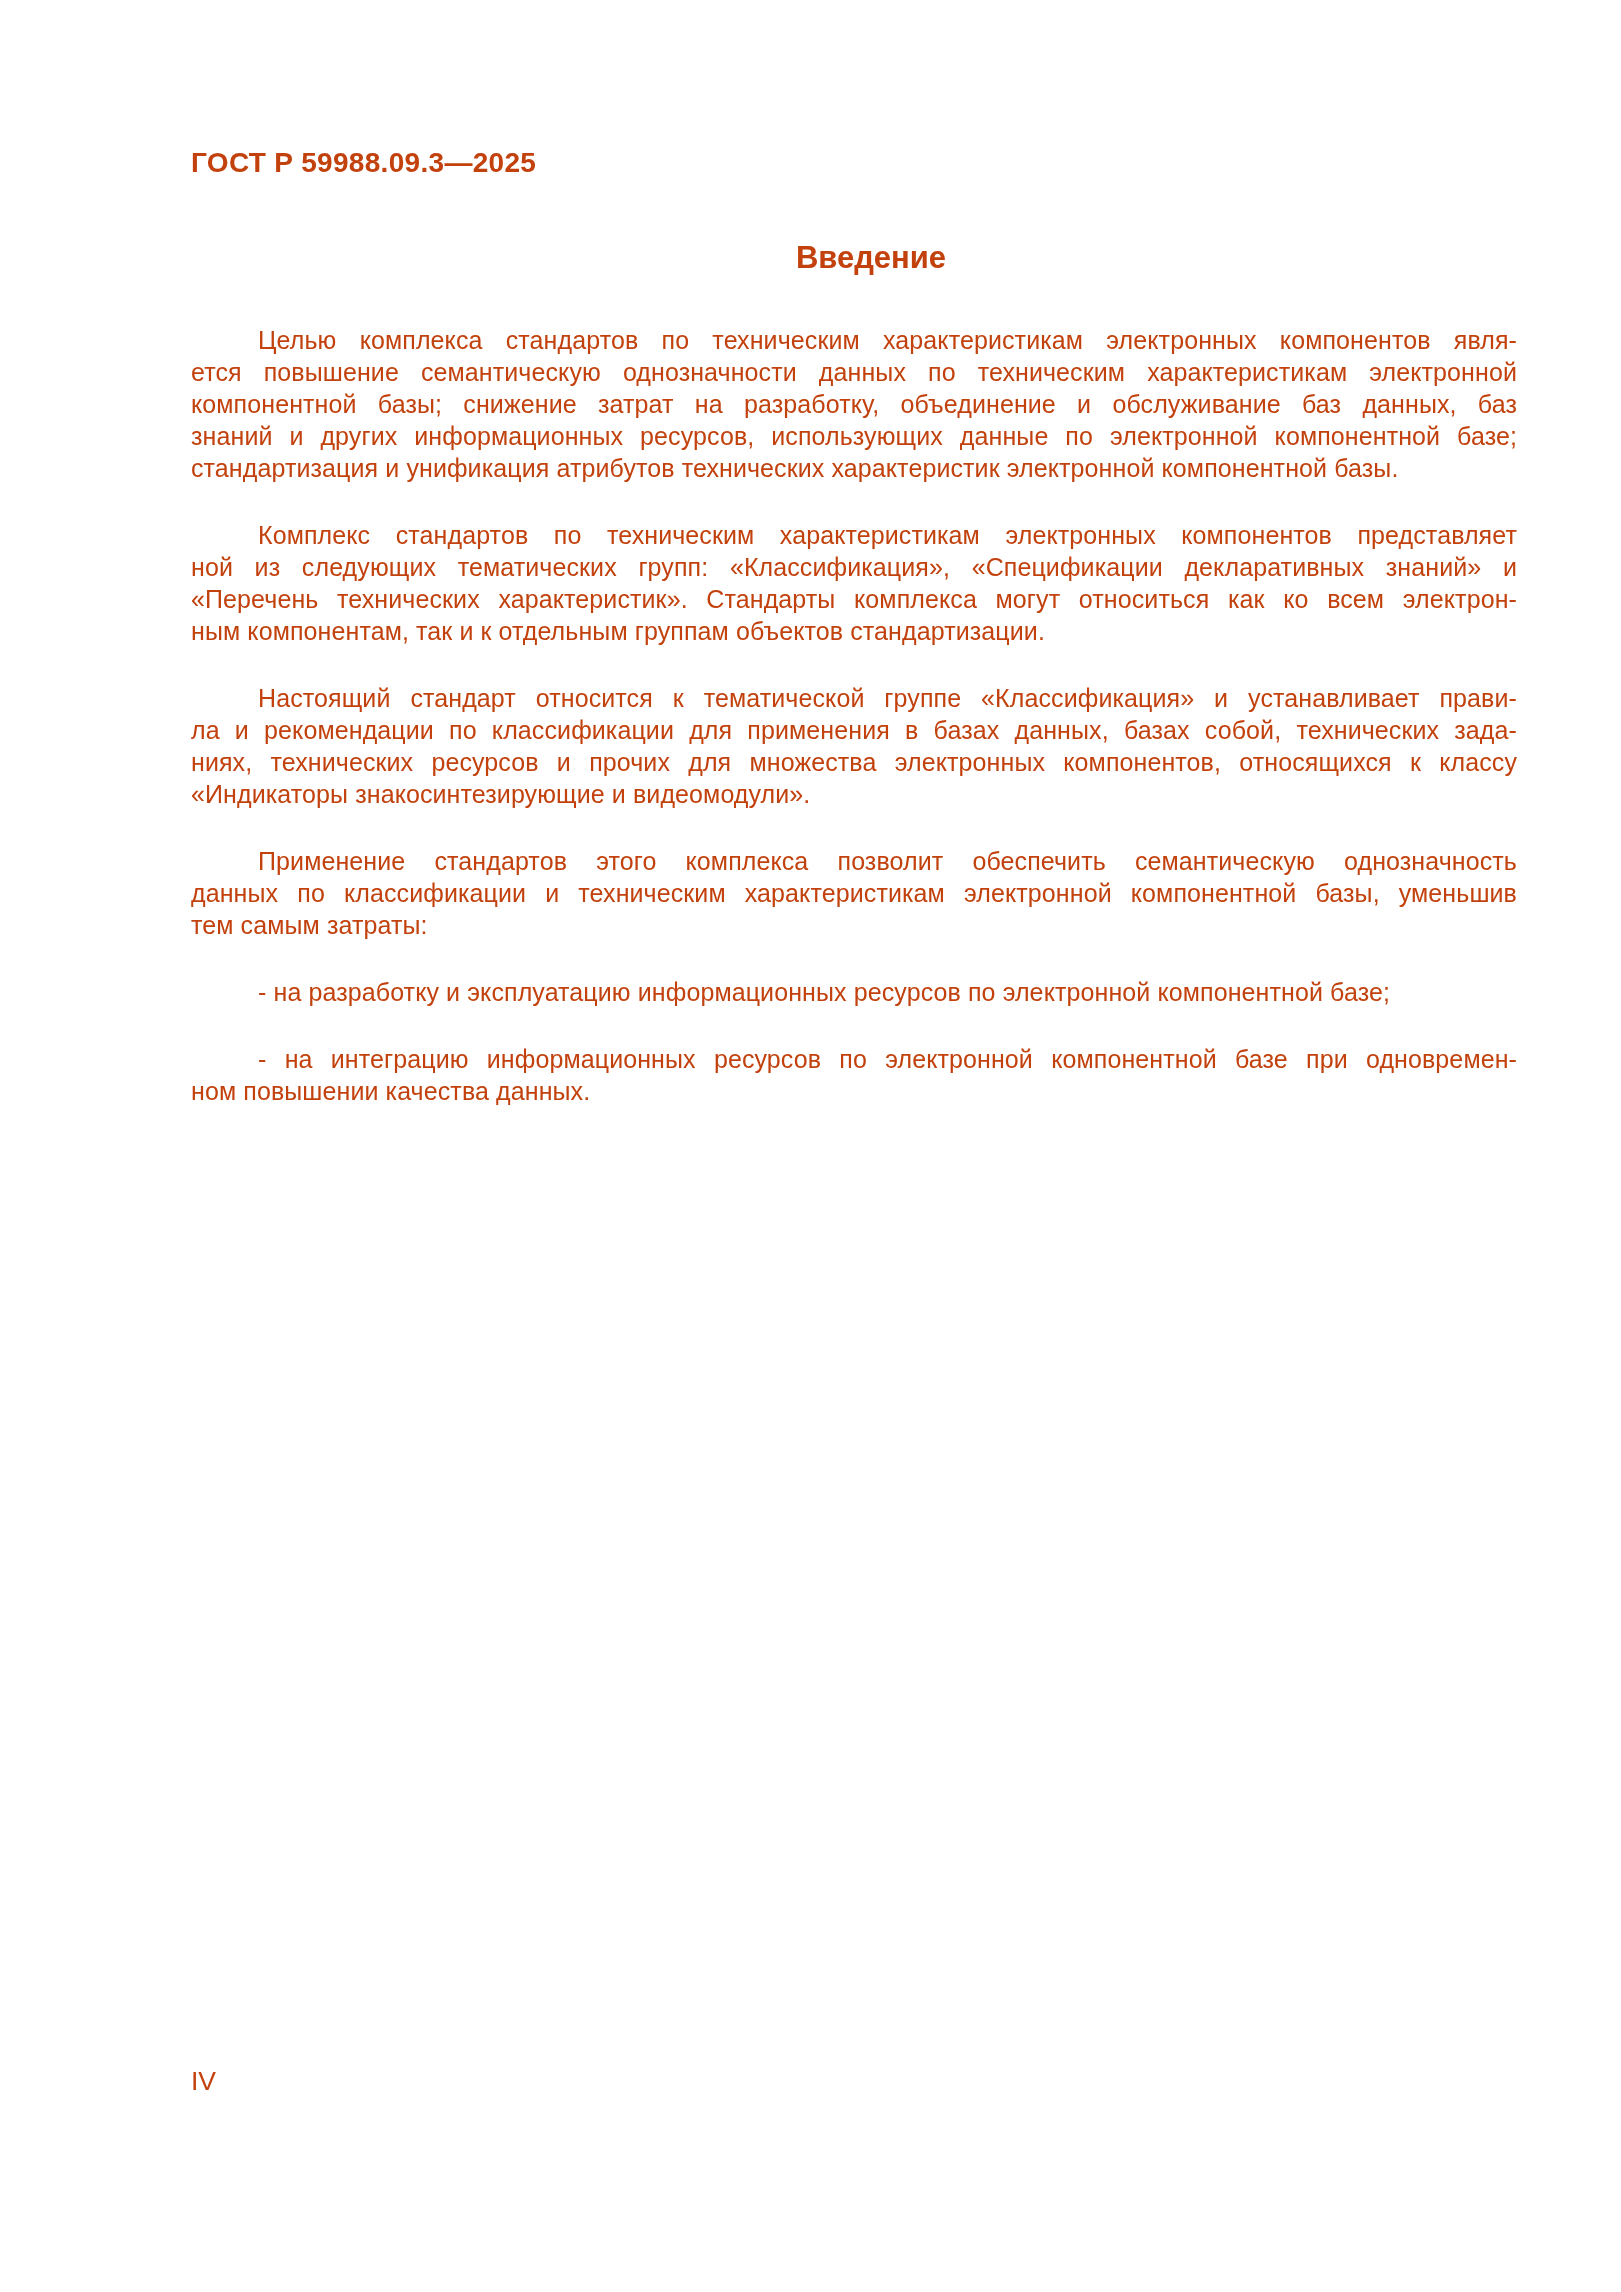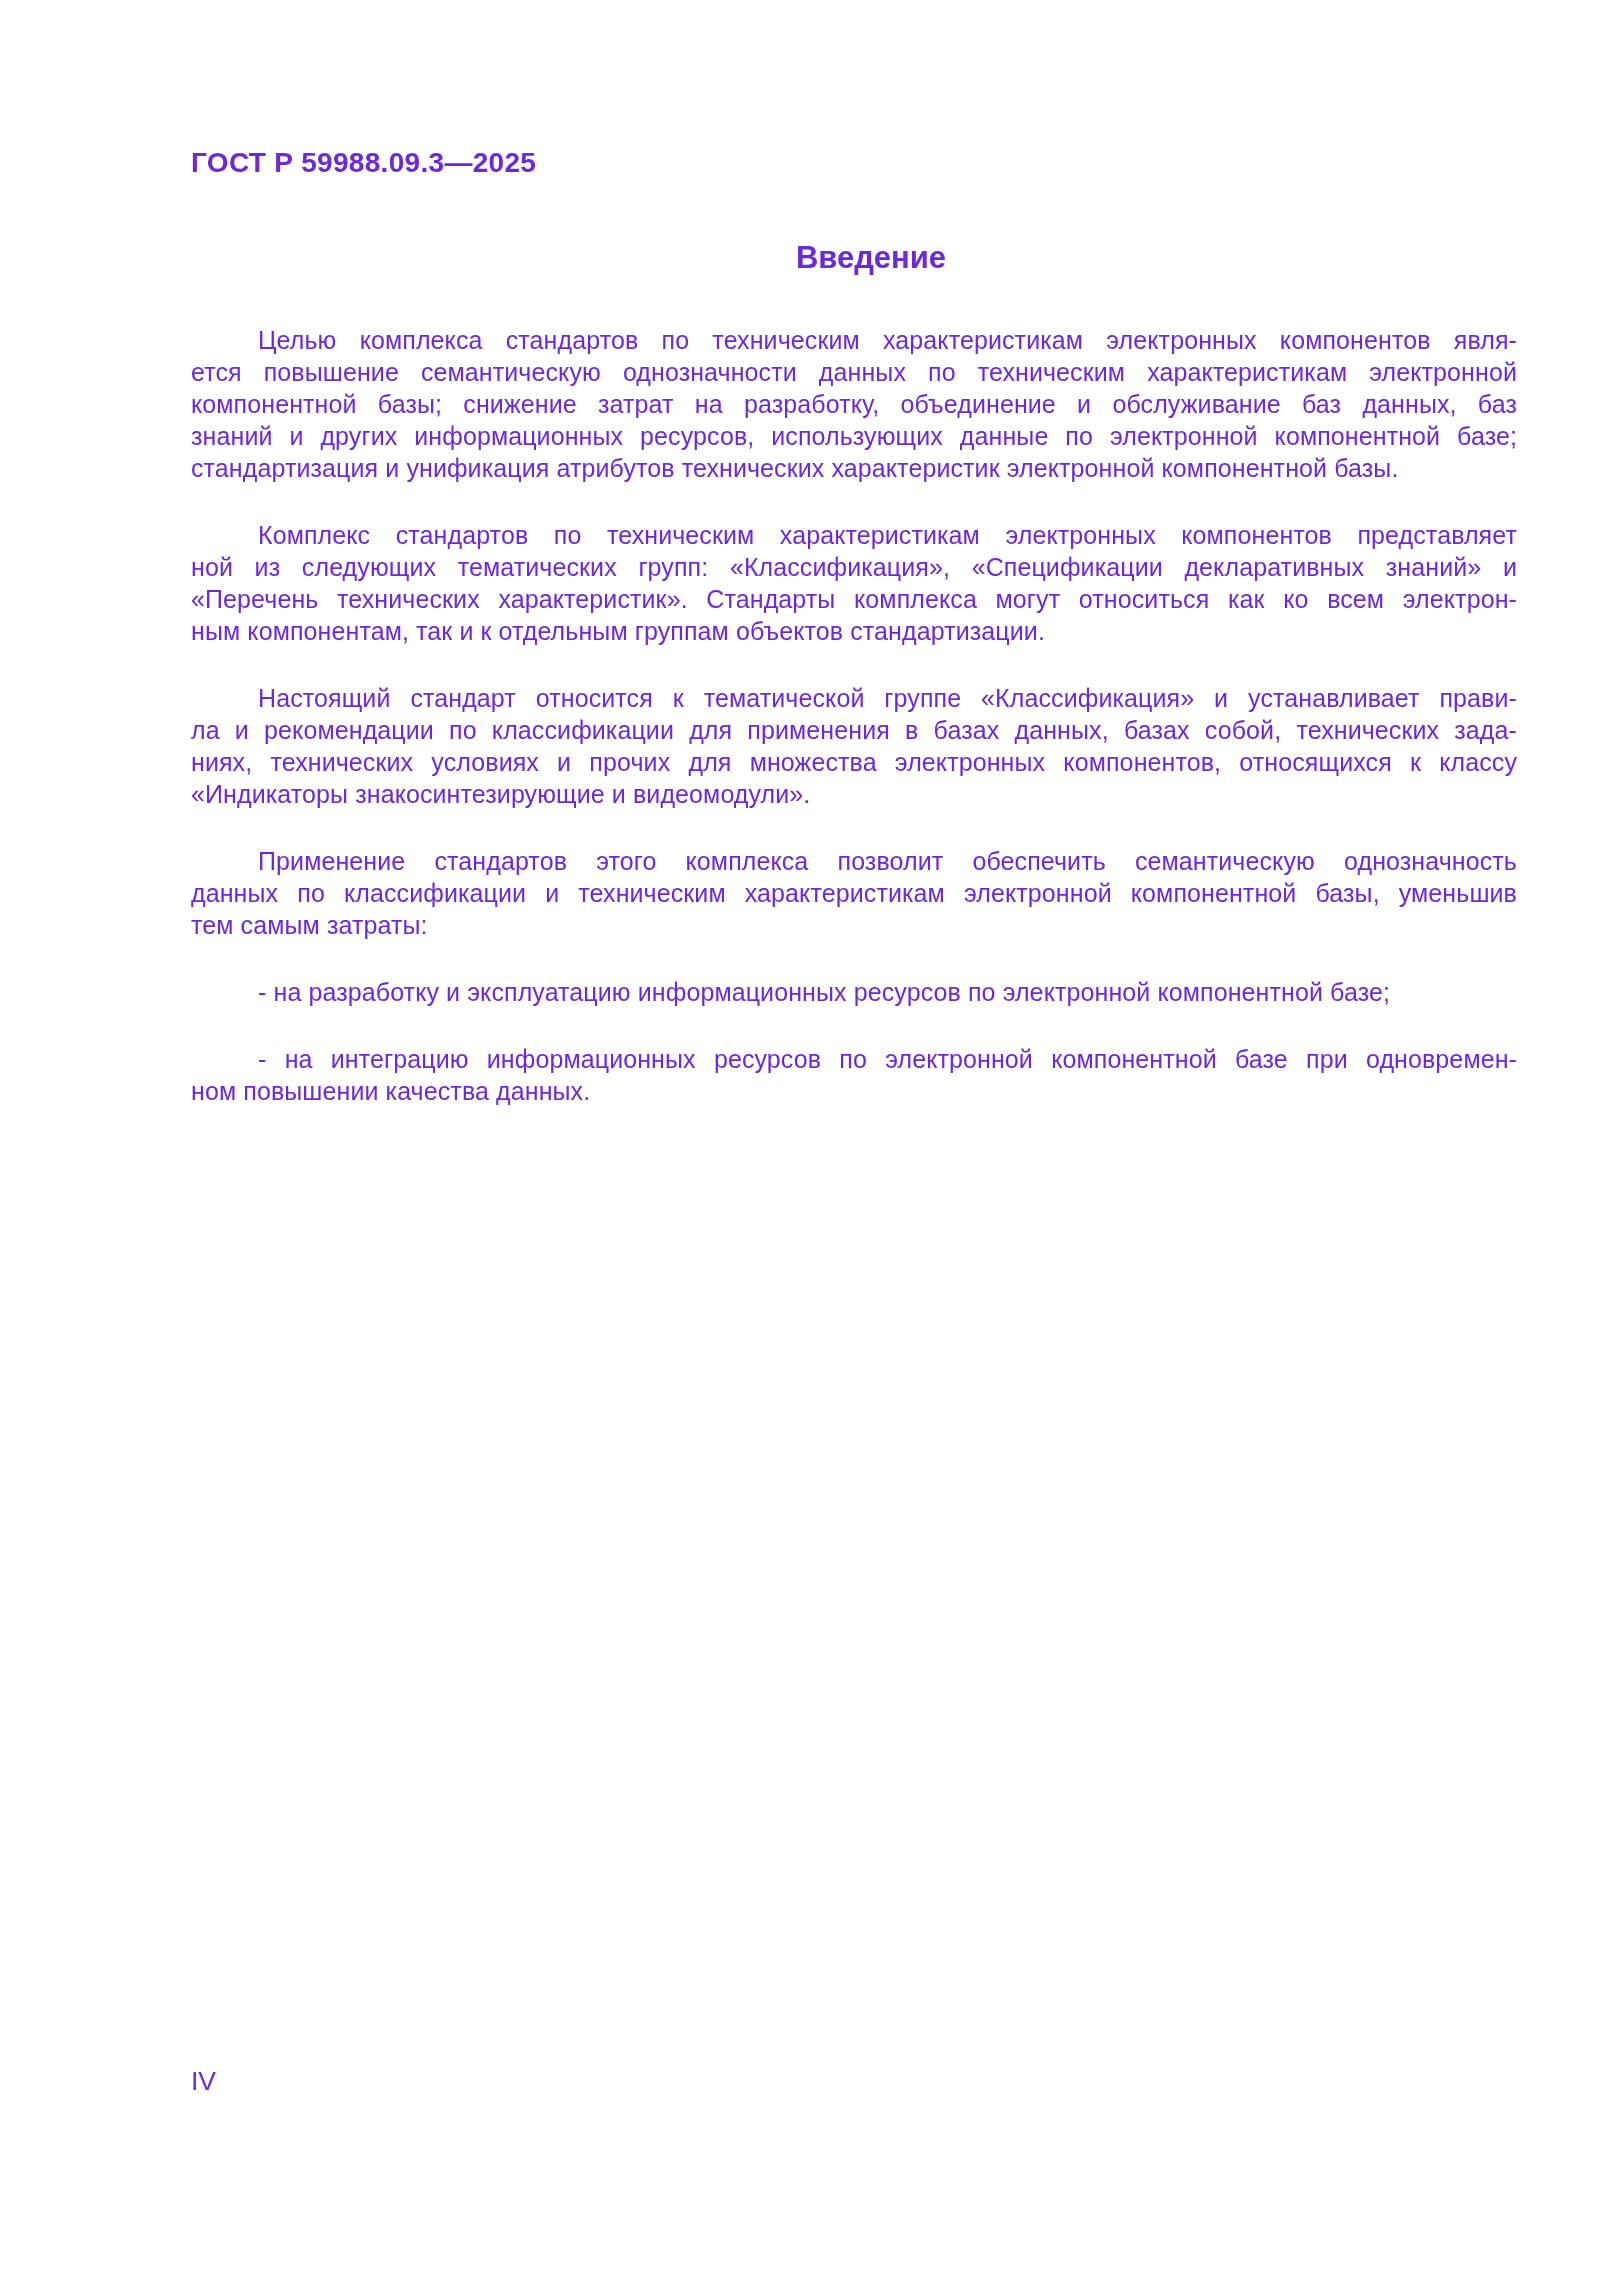--- a/index.html
+++ b/index.html
@@ -6,21 +6,21 @@
     margin: 0;
     padding: 0;
     background: #ffffff;
   }
   .page {
     position: relative;
     width: 1621px;
     height: 2293px;
     background: #ffffff;
     font-family: "Liberation Sans", sans-serif;
-    color: #6d28d9;
+    color: #c2410c;
     overflow: hidden;
   }
   .doc-code {
     position: absolute;
     left: 191px;
     top: 147px;
     font-size: 28px;
     font-weight: bold;
     letter-spacing: 0.3px;
     white-space: nowrap;
@@ -78,21 +78,21 @@
       <div class="line">ется повышение семантическую однозначности данных по техническим характеристикам электронной</div>
       <div class="line">компонентной базы; снижение затрат на разработку, объединение и обслуживание баз данных, баз</div>
       <div class="line">знаний и других информационных ресурсов, использующих данные по электронной компонентной базе;</div>
       <div class="line last">стандартизация и унификация атрибутов технических характеристик электронной компонентной базы.</div>
       <div class="line first">Комплекс стандартов по техническим характеристикам электронных компонентов представляет</div>
       <div class="line">ной из следующих тематических групп: «Классификация», «Спецификации декларативных знаний» и</div>
       <div class="line">«Перечень технических характеристик». Стандарты комплекса могут относиться как ко всем электрон-</div>
       <div class="line last">ным компонентам, так и к отдельным группам объектов стандартизации.</div>
       <div class="line first">Настоящий стандарт относится к тематической группе «Классификация» и устанавливает прави-</div>
       <div class="line">ла и рекомендации по классификации для применения в базах данных, базах собой, технических зада-</div>
-      <div class="line">ниях, технических условиях и прочих для множества электронных компонентов, относящихся к классу</div>
+      <div class="line">ниях, технических ресурсов и прочих для множества электронных компонентов, относящихся к классу</div>
       <div class="line last">«Индикаторы знакосинтезирующие и видеомодули».</div>
       <div class="line first">Применение стандартов этого комплекса позволит обеспечить семантическую однозначность</div>
       <div class="line">данных по классификации и техническим характеристикам электронной компонентной базы, уменьшив</div>
       <div class="line last">тем самым затраты:</div>
       <div class="line first last">- на разработку и эксплуатацию информационных ресурсов по электронной компонентной базе;</div>
       <div class="line first">- на интеграцию информационных ресурсов по электронной компонентной базе при одновремен-</div>
       <div class="line last">ном повышении качества данных.</div>
     </div>
 
   <div class="page-number">IV</div>

